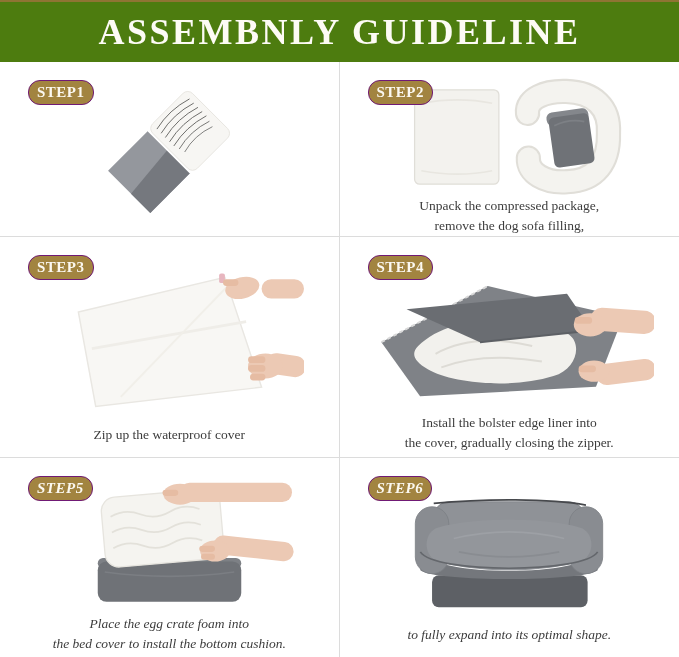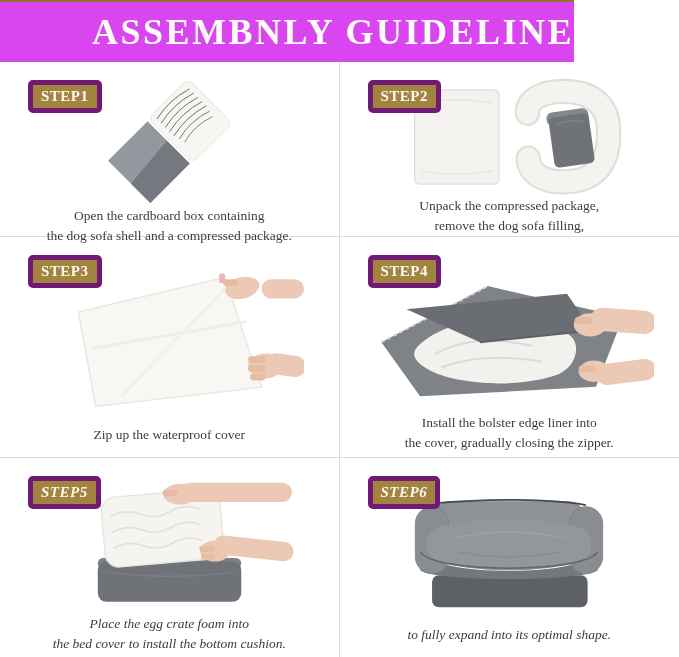--- a/index.html
+++ b/index.html
@@ -1,42 +1,42 @@
 <!DOCTYPE html>
 <html><head>
 <meta charset="utf-8">
 <style>
   html,body{margin:0;padding:0;}
   body{
     width:679px;height:657px;background:#ffffff;overflow:hidden;
     font-family:"Liberation Serif", serif;
   }
   .banner{
-    width:574px;height:62px;background:#d946ef;border-top:2px solid #8F7433;
-    display:flex;align-items:center;justify-content:flex-end;box-sizing:border-box;
+    width:679px;height:62px;background:#4d7c0f;border-top:2px solid #8F7433;
+    display:flex;align-items:center;justify-content:center;box-sizing:border-box;
   }
   .banner h1{
     margin:0;color:#FDFBF5;font-size:36px;font-weight:700;letter-spacing:2.5px;
     font-family:"Liberation Serif", serif;
   }
   .grid{width:679px;}
   .row{display:flex;border-bottom:1px solid #dcdcdc;}
   .row:last-child{border-bottom:none;}
   .row1{height:174px;}
   .row2{height:220px;}
   .row3{height:199px;font-style:italic;}
   .cell{
     position:relative;flex:1 1 50%;box-sizing:border-box;
     display:flex;flex-direction:column;align-items:center;justify-content:space-between;
     padding:14px 8px 10px 8px;
   }
   .cell.left{border-right:1px solid #dcdcdc;}
   .badge{
     position:absolute;top:18px;left:28px;
-    background:#A28440;border:5px solid #701a75;border-radius:5px;
+    background:#A28440;border:1px solid #701a75;border-radius:12px;
     color:#FBF8F0;font-size:15px;font-weight:700;letter-spacing:0.5px;
     padding:2px 8px 3px 8px;line-height:1.2;
   }
   .cell .fig{
     flex:1 1 auto;display:flex;align-items:center;justify-content:center;
     width:100%;margin-top:2px;
   }
   .caption{
     text-align:center;color:#3c3c3c;font-size:13.5px;line-height:1.5;
     margin-bottom:2px;width:100%;
@@ -65,24 +65,20 @@
             <rect x="117" y="38" width="66" height="74" rx="8" fill="#f7f6f3" stroke="#e5e3de"></rect>
             <path d="M124,46 Q150,40 176,48" fill="none" stroke="#5f5f5d" stroke-width="1"></path>
             <path d="M124,53 Q150,47 176,55" fill="none" stroke="#5f5f5d" stroke-width="1"></path>
             <path d="M124,60 Q150,54 176,62" fill="none" stroke="#5f5f5d" stroke-width="1"></path>
             <path d="M124,67 Q150,61 176,69" fill="none" stroke="#5f5f5d" stroke-width="1"></path>
             <path d="M124,74 Q150,68 176,76" fill="none" stroke="#5f5f5d" stroke-width="1"></path>
             <path d="M126,81 Q150,75 174,83" fill="none" stroke="#6a6a68" stroke-width="1"></path>
             <path d="M128,88 Q150,82 172,90" fill="none" stroke="#767674" stroke-width="1"></path>
           </g>
         </svg>
-      </div>
-      <div class="caption">
-        <div>Open the cardboard box containing</div>
-        <div>the dog sofa shell and a compressed package.</div>
       </div>
     </div>
 
     <div class="cell">
       <span class="badge">STEP2</span>
       <div class="fig">
         <svg width="250" height="118" viewBox="0 0 260 140">
           <rect x="18" y="14" width="100" height="112" rx="6" fill="#f3f2ee" stroke="#e0ded8" stroke-width="1.5"></rect>
           <path d="M26,30 q44,-8 84,0" fill="none" stroke="#e8e6e0" stroke-width="2"></path>
           <path d="M26,110 q44,8 84,0" fill="none" stroke="#e8e6e0" stroke-width="2"></path>

